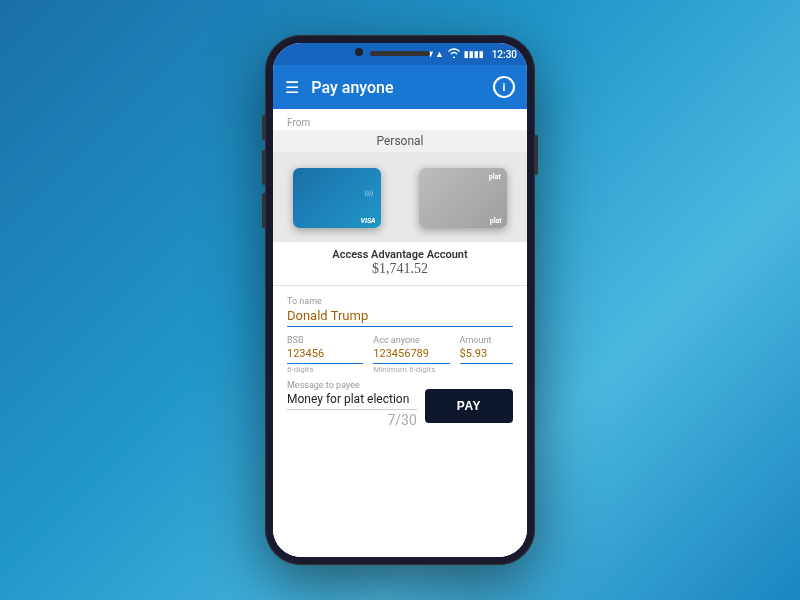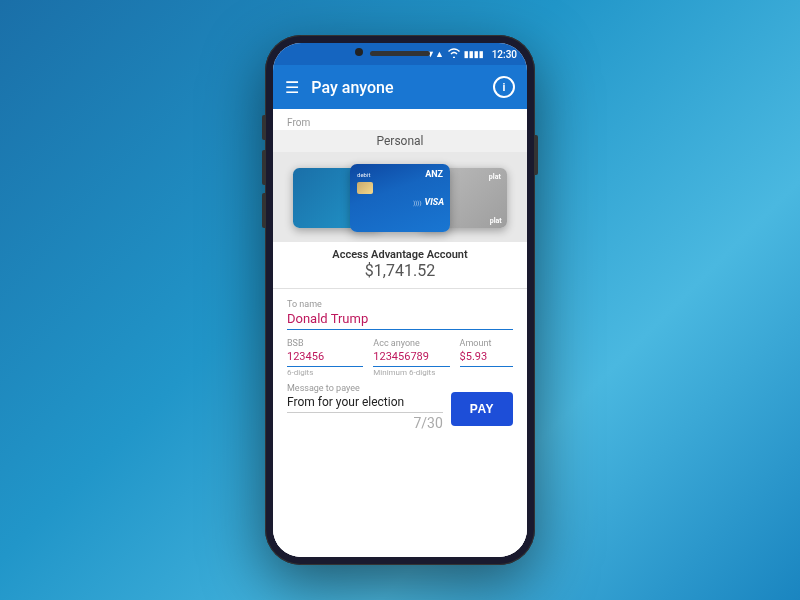--- a/index.html
+++ b/index.html
@@ -296,22 +296,23 @@
       border-bottom: 1px solid #e0e0e0;
     }
 
     .account-name {
       font-size: 11px;
       font-weight: 600;
       color: #333;
     }
 
     .account-balance {
-      font-size: 16px;
+      font-size: 14px;
       color: #555;
+      font-family: Liberation Serif, serif;
     }
 
     
     .form-section {
       background: #fff;
       padding: 10px 14px;
       flex: 1;
       overflow: hidden;
     }
 
@@ -320,21 +321,21 @@
     }
 
     .field-label {
       font-size: 9px;
       color: #999;
       margin-bottom: 2px;
     }
 
     .field-value {
       font-size: 13px;
-      color: #be185d;
+      color: #a16207;
       border-bottom: 1.5px solid #1976D2;
       padding-bottom: 3px;
       width: 100%;
     }
 
     .fields-row {
       display: flex;
       gap: 10px;
       margin-bottom: 4px;
     }
@@ -368,25 +369,25 @@
     }
 
     .message-count {
       font-size: 14px;
       color: #aaa;
       text-align: right;
       margin-top: 2px;
     }
 
     .pay-button {
-      background: #1d4ed8;
+      background: #0f172a;
       color: #fff;
       border: none;
       border-radius: 4px;
-      padding: 10px 19px;
+      padding: 10px 32px;
       font-size: 12px;
       font-weight: bold;
       cursor: pointer;
       align-self: center;
       margin-top: 4px;
       letter-spacing: 0.5px;
     }
 
     .card-left-visa {
       font-size: 8px;
@@ -454,31 +455,20 @@
 
           <div class="card card-left">
             <div style="padding:5px 7px 0; display:flex; justify-content:flex-end;">
             </div>
             <div style="padding:6px 7px; display:flex; justify-content:flex-end; align-items:center; margin-top:14px;">
               <span style="font-size:7px; color:rgba(255,255,255,0.7); margin-right:2px;">))))</span>
             </div>
             <span class="card-left-visa">VISA</span>
           </div>
 
-          <div class="card card-center">
-            <div class="card-header">
-              <span class="card-debit-label">debit</span>
-              <span class="card-anz-logo">ANZ</span>
-            </div>
-            <div class="card-chip"></div>
-            <div class="card-visa-area">
-              <span class="card-paywave">))))</span>
-              <span class="card-visa-logo">VISA</span>
-            </div>
-          </div>
 
           <div class="card card-right">
             <div style="padding:5px 7px 0; display:flex; justify-content:flex-end;">
               <span style="font-size:8px; color:#fff; font-weight:bold;">plat</span>
             </div>
             <span class="card-right-plat">plat</span>
           </div>
         </div>
       </div>
 
@@ -507,21 +497,21 @@
           </div>
           <div class="field-col" style="flex:0.7;">
             <div class="field-label">Amount</div>
             <div class="field-value" style="font-size:11px;">$5.93</div>
           </div>
         </div>
 
         <div class="message-row">
           <div class="message-field">
             <div class="field-label">Message to payee</div>
-            <div class="message-value">From for your election</div>
+            <div class="message-value">Money for plat election</div>
             <div class="message-count">7/30</div>
           </div>
           <button class="pay-button">PAY</button>
         </div>
 
       </div>
     </div>
   </div>
 </div>
 

